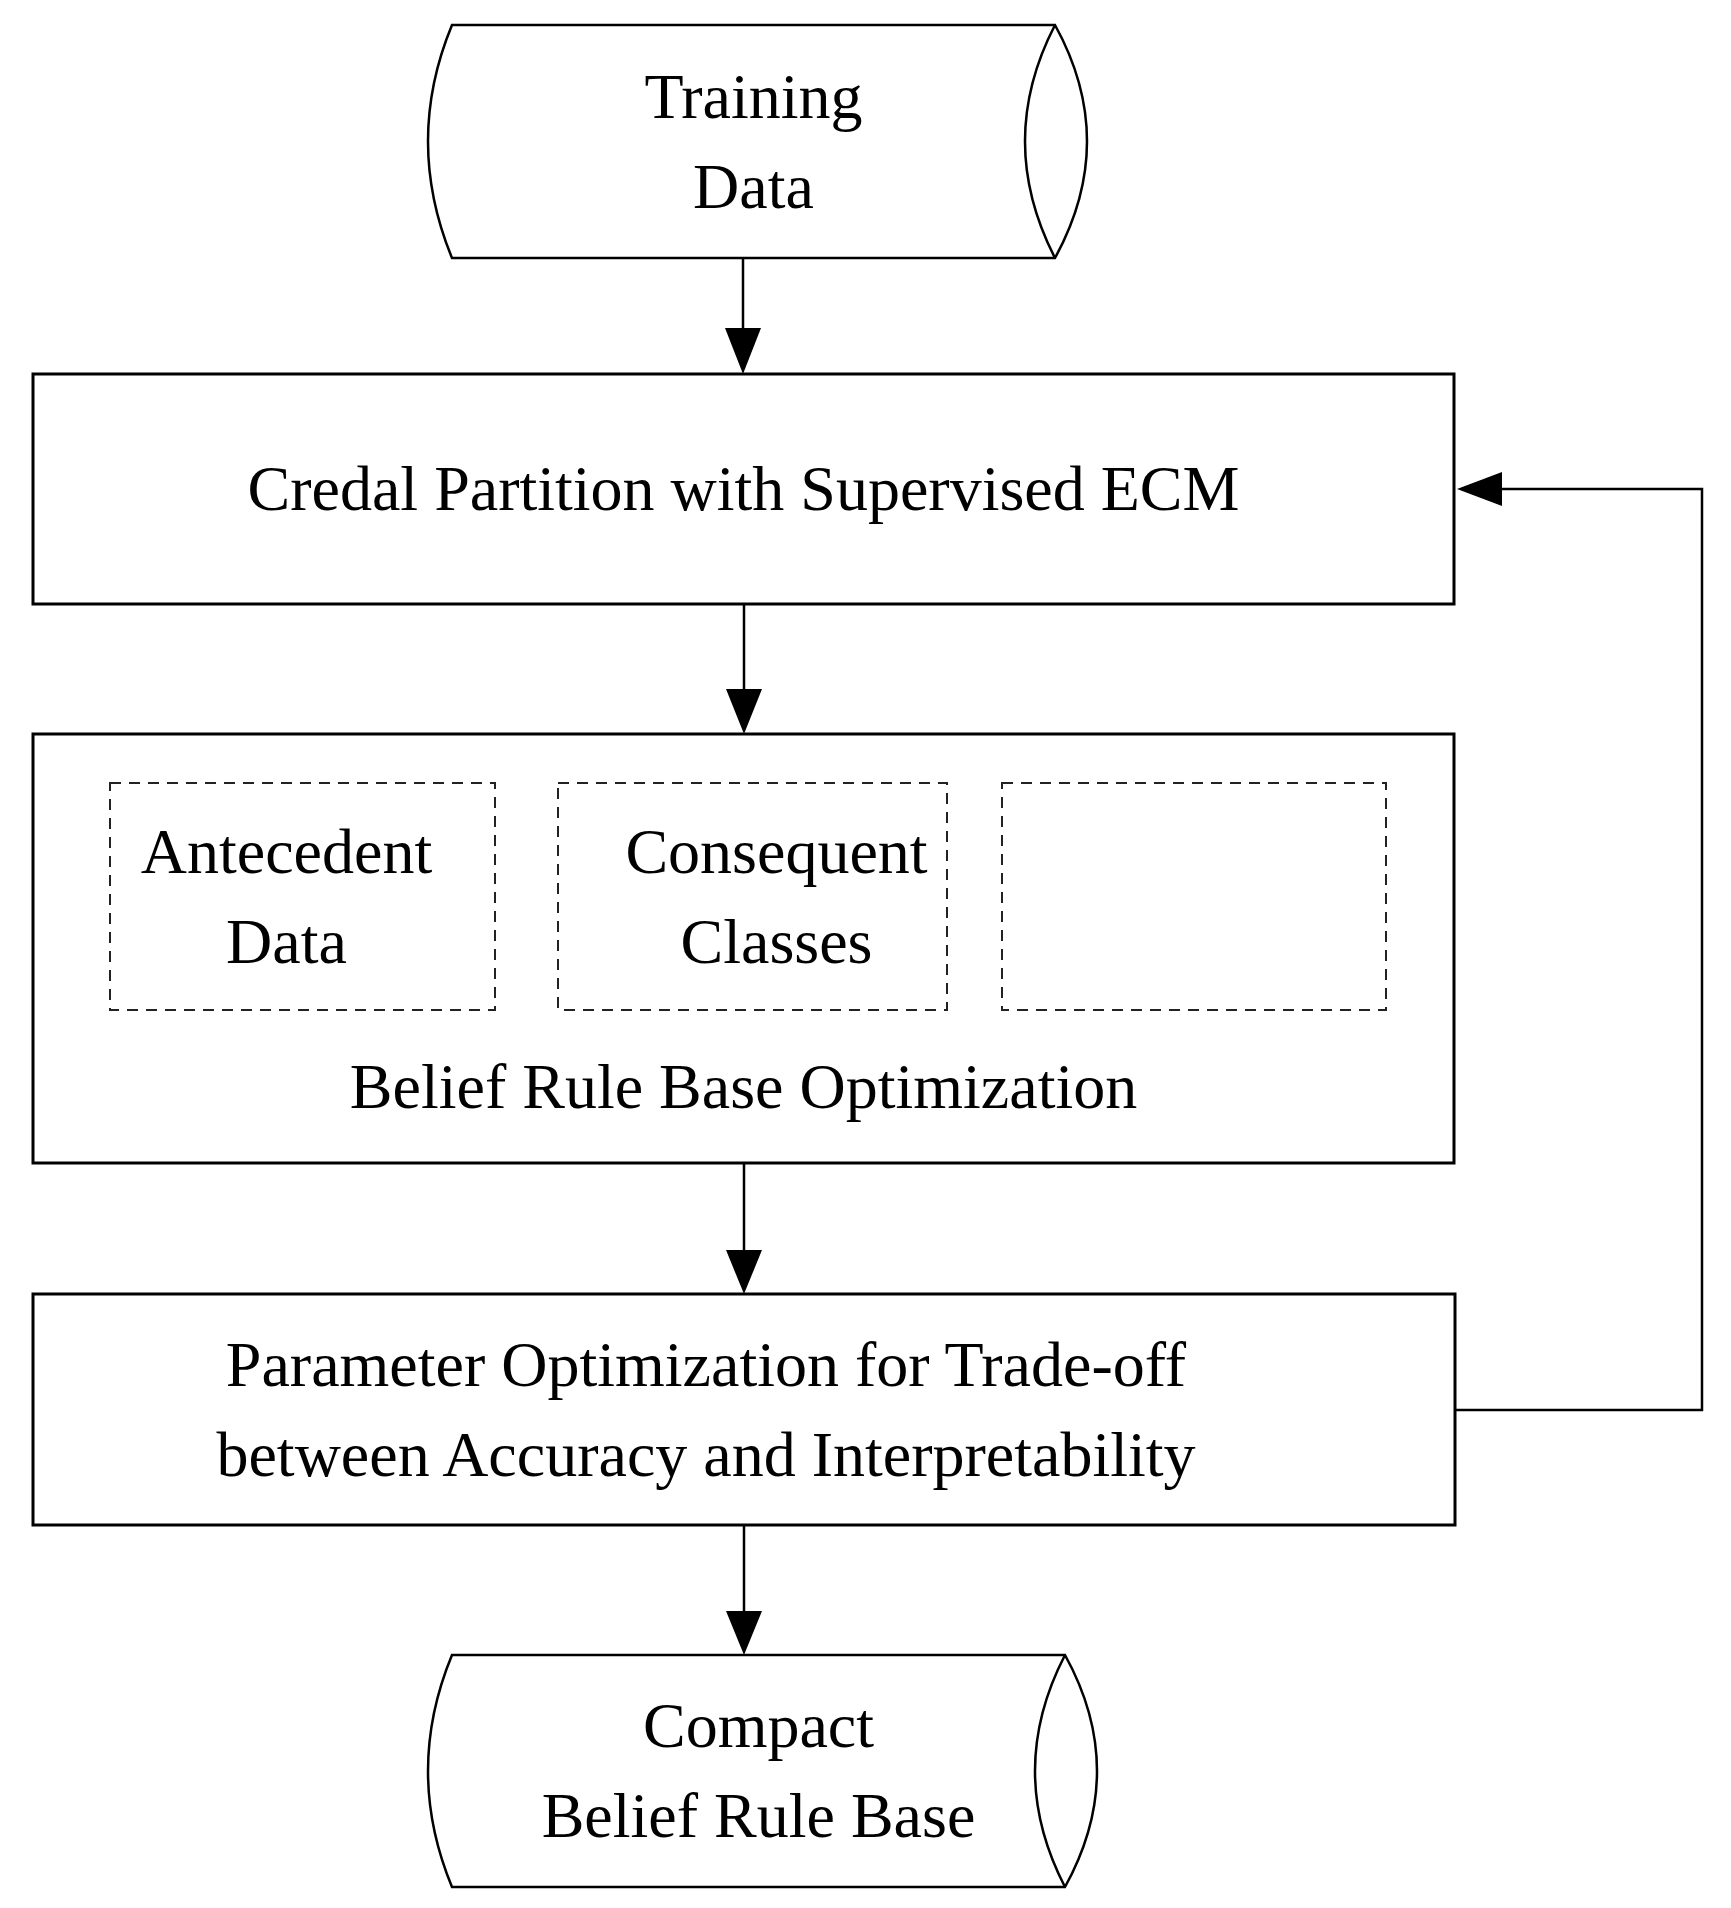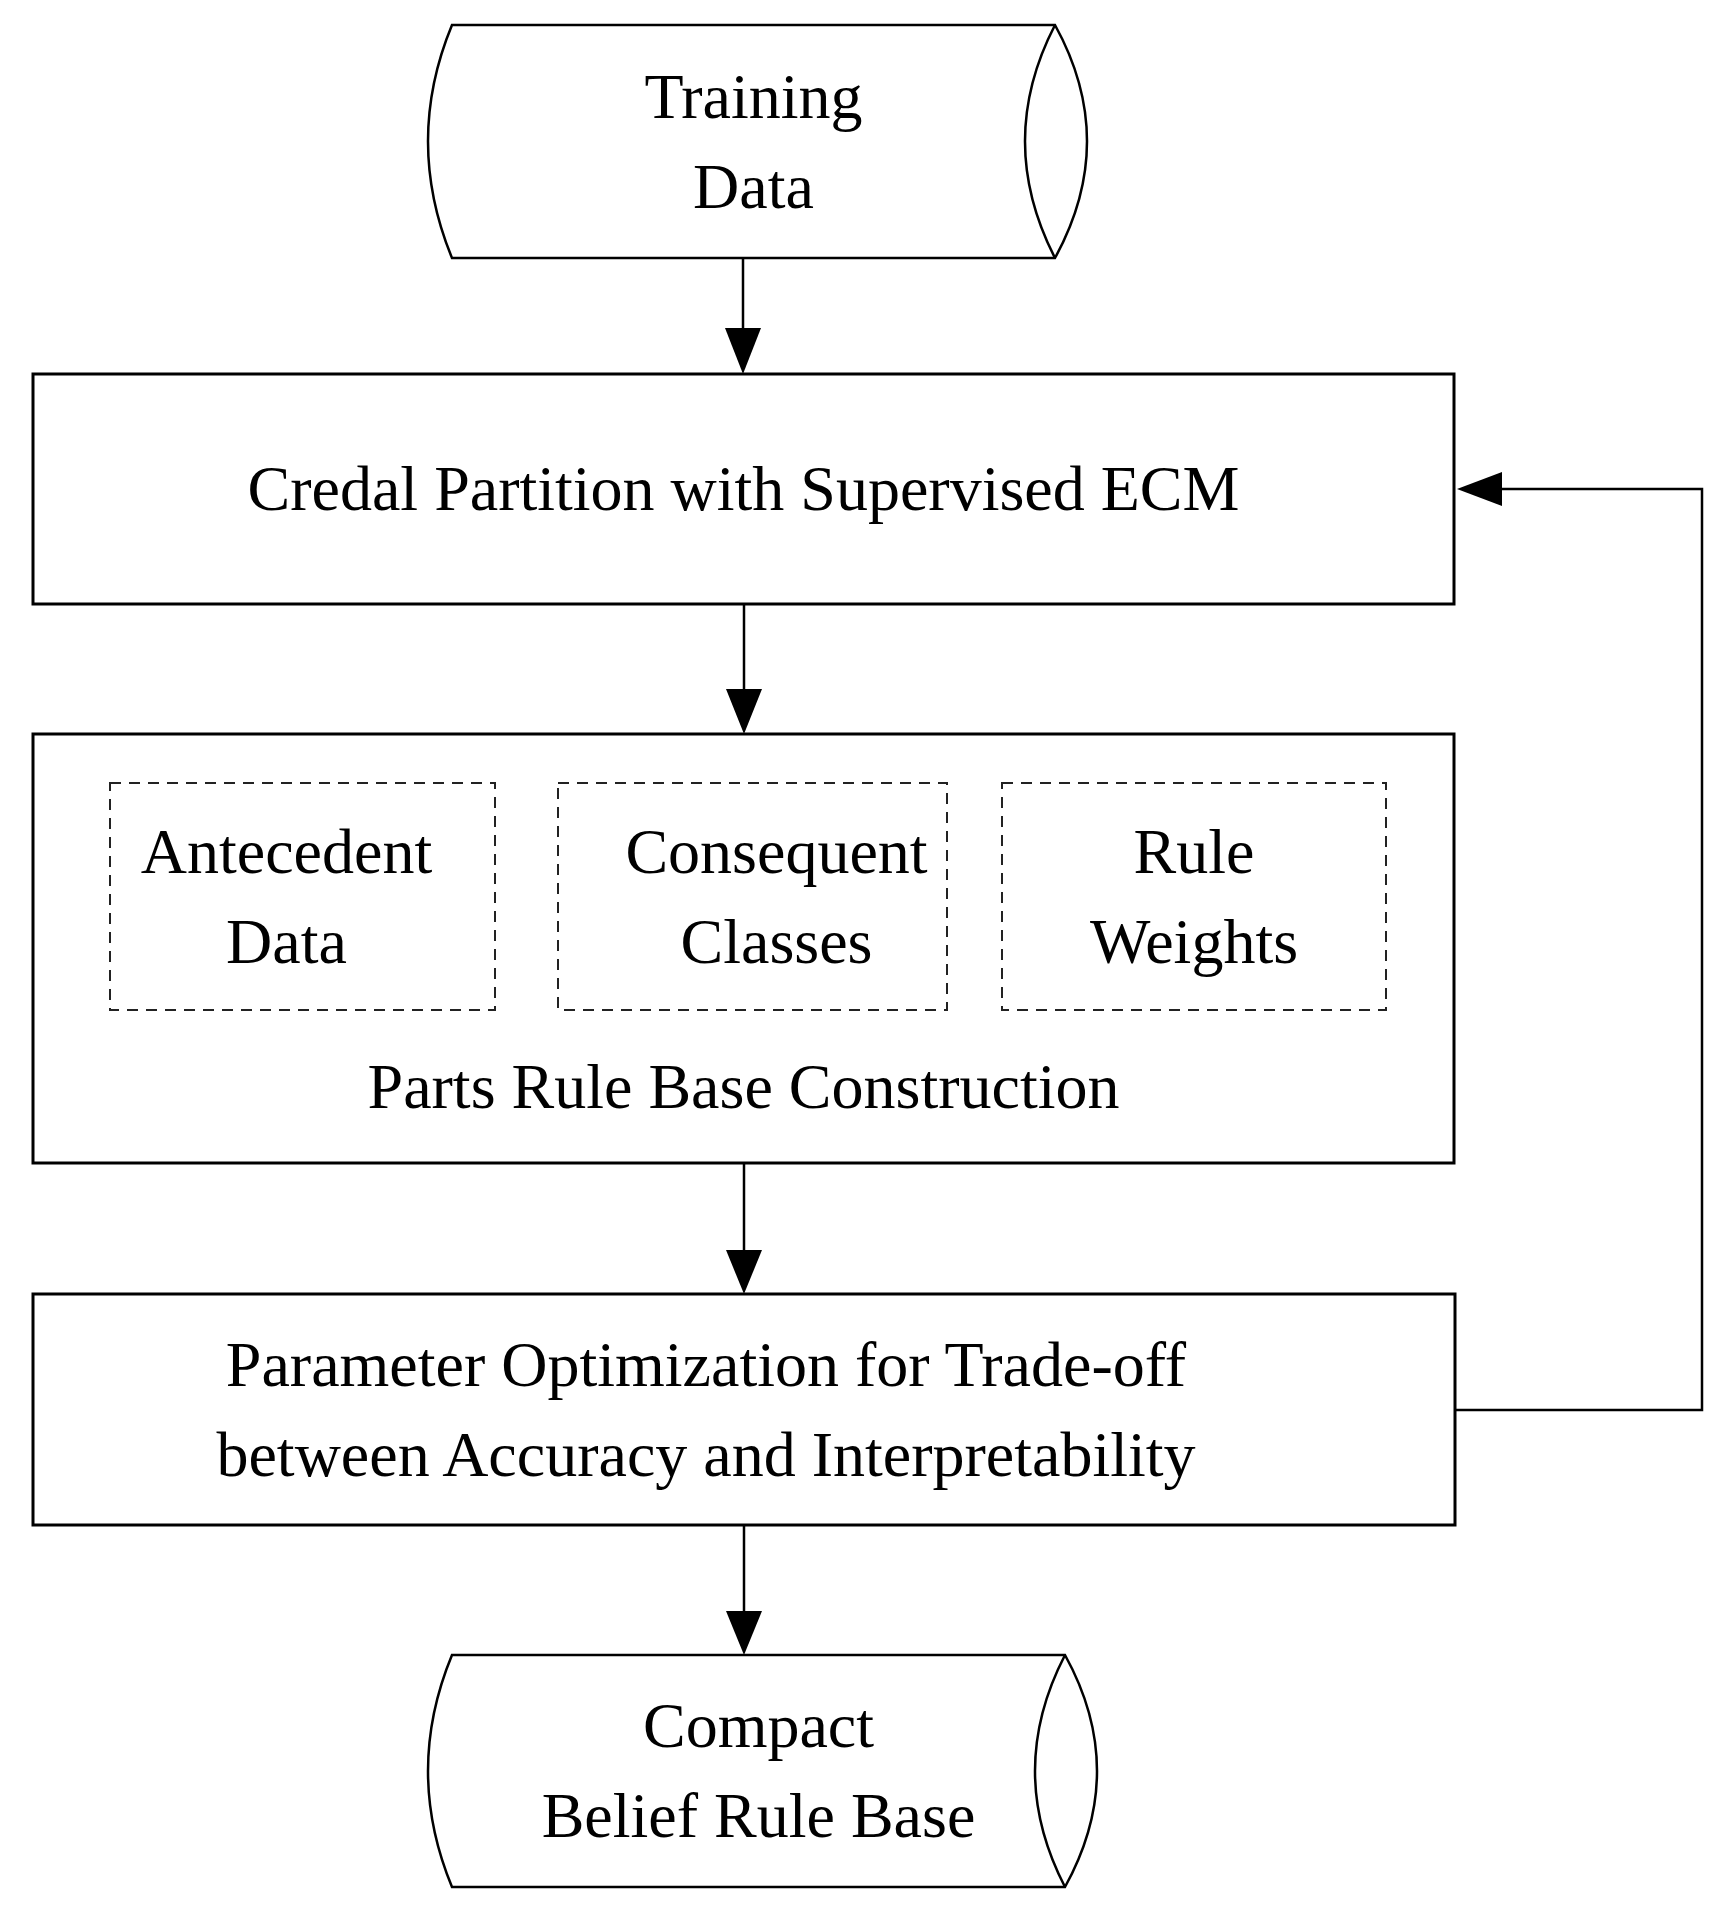--- a/index.html
+++ b/index.html
@@ -88,27 +88,23 @@
   <div class="label" style="left:94px; top:783px; width:385px; height:227px;">
     <span>Antecedent</span>
     <span>Data</span>
   </div>
 
   <div class="label" style="left:582px; top:783px; width:389px; height:227px;text-align:right;">
     <span>Consequent</span>
     <span>Classes</span>
   </div>
 
-  <div class="label" style="left:1002px; top:783px; width:384px; height:227px;">
-    <span>Rule</span>
-    <span>Weights</span>
-  </div>
 
   <div class="label" style="left:33px; top:1010px; width:1421px; height:153px;">
-    <span>Parts Rule Base Construction</span>
+    <span>Belief Rule Base Optimization</span>
   </div>
 
   <div class="label" style="left:33px; top:1294px; width:1346px; height:231px;align-items:center;">
     <span>Parameter Optimization for Trade-off</span>
     <span>between Accuracy and Interpretability</span>
   </div>
 
   <div class="label" style="left:452px; top:1655px; width:613px; height:232px;">
     <span>Compact</span>
     <span>Belief Rule Base</span>

